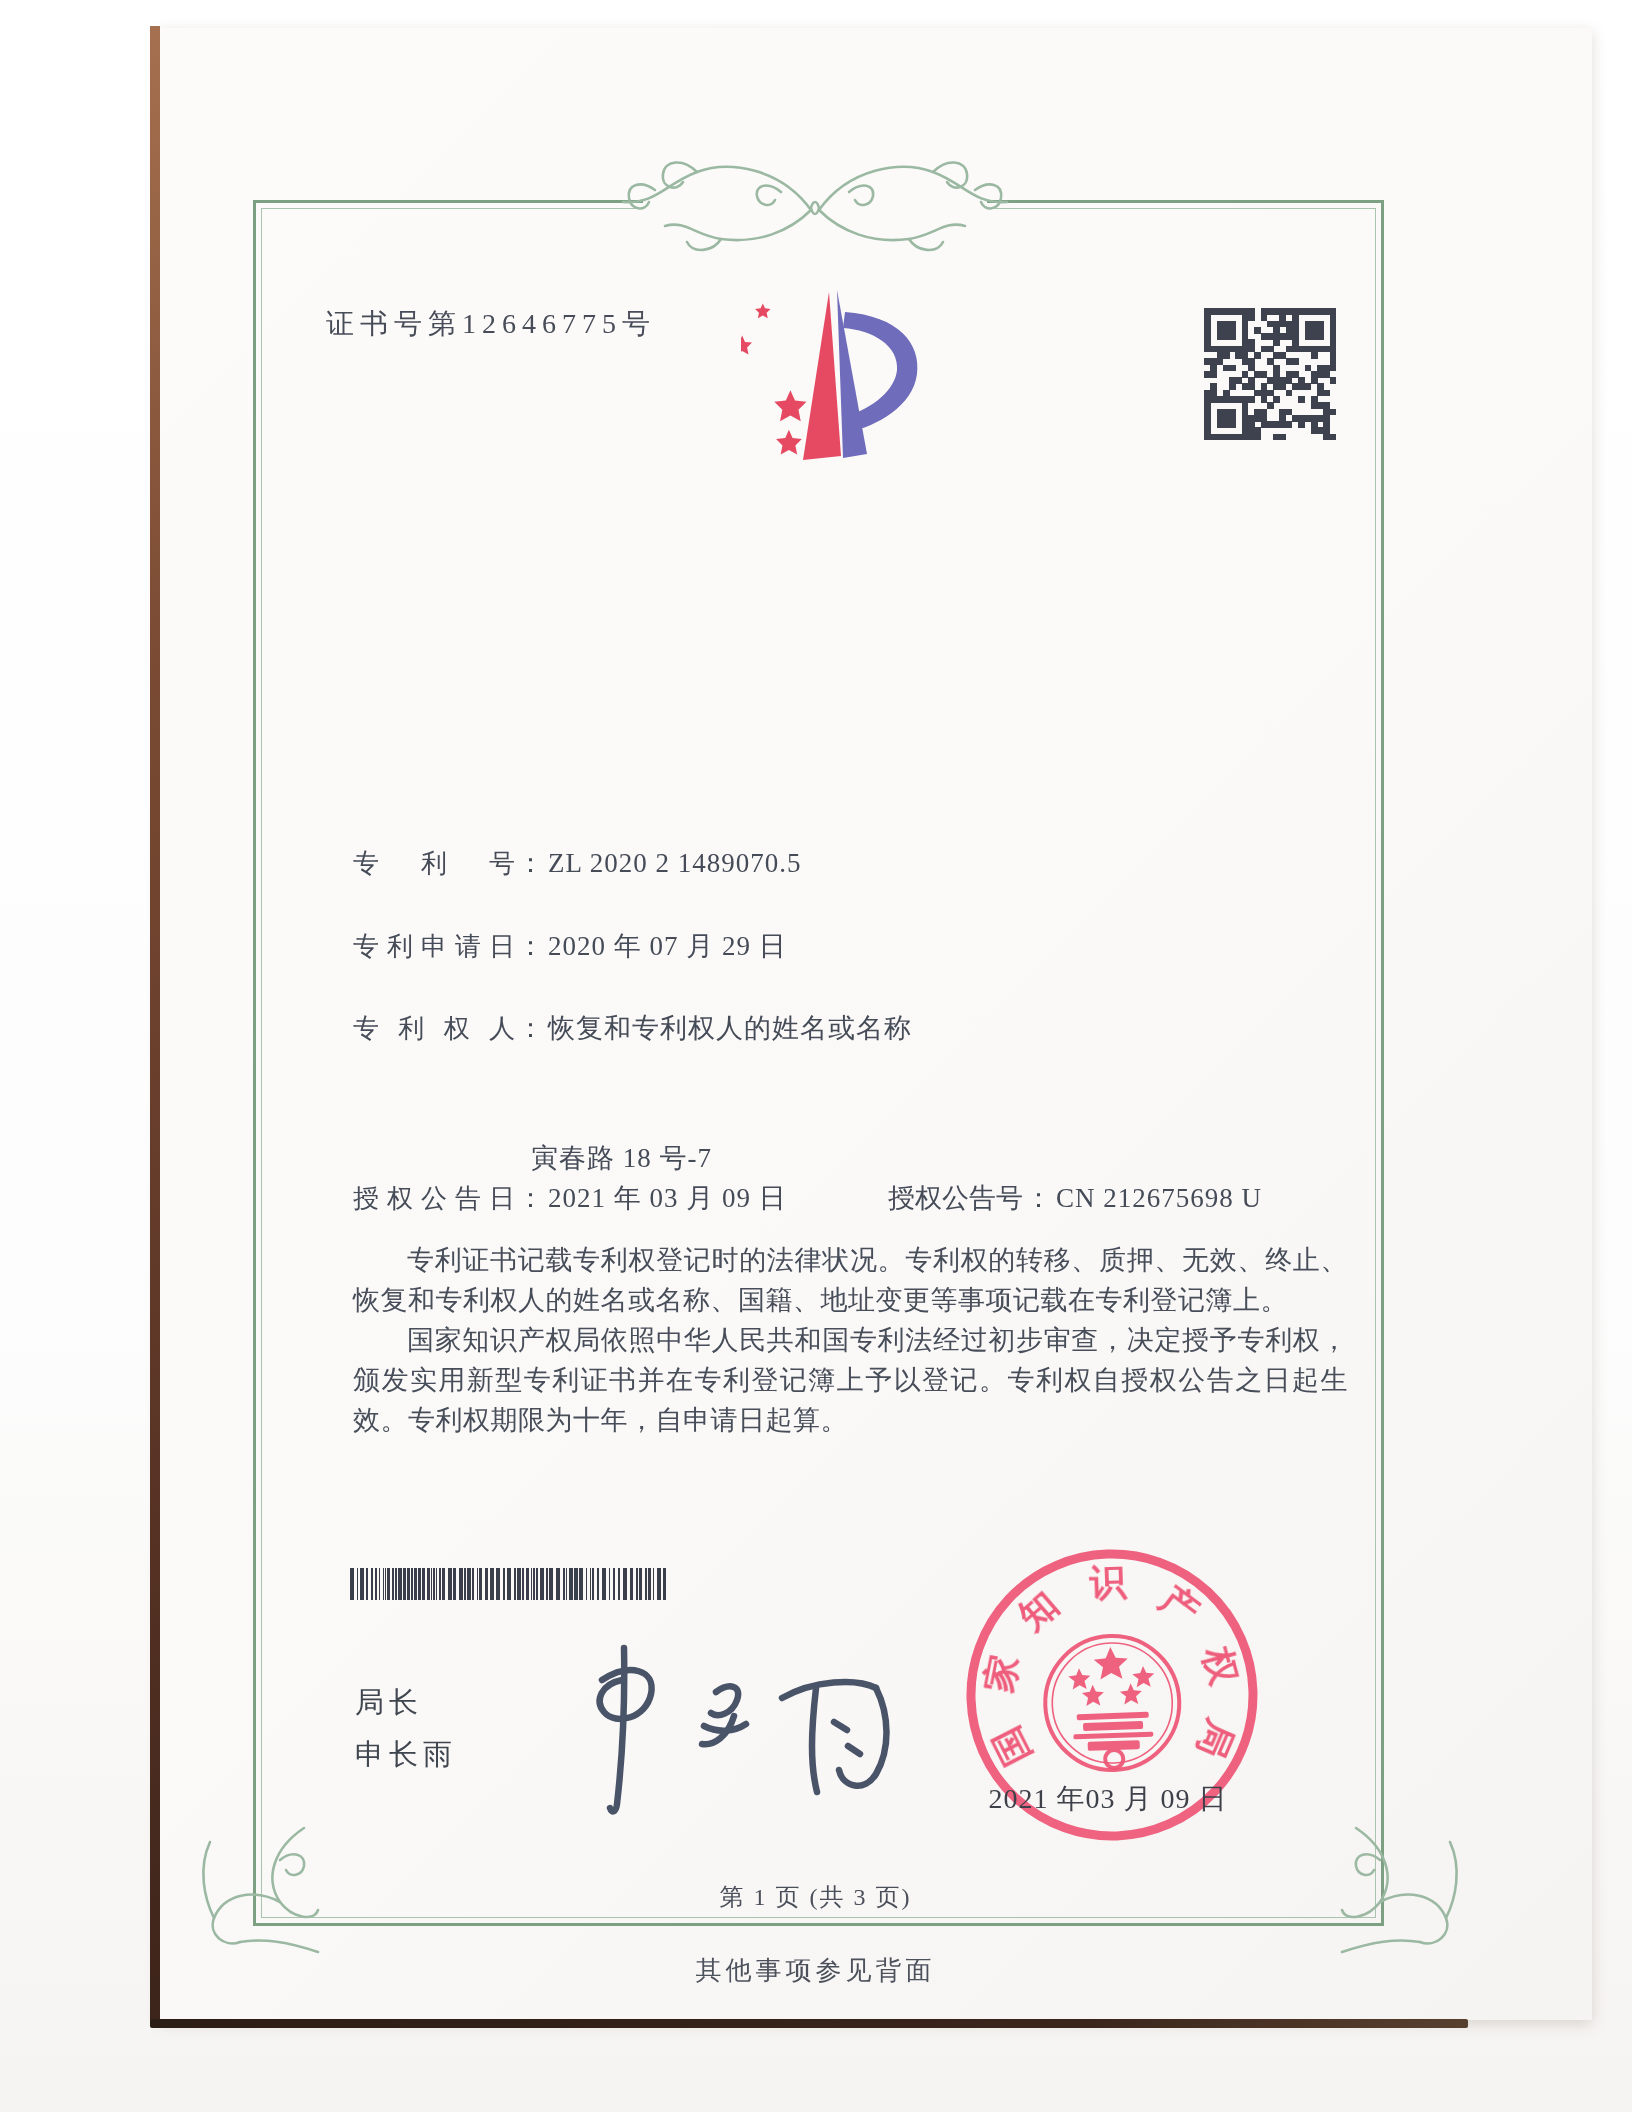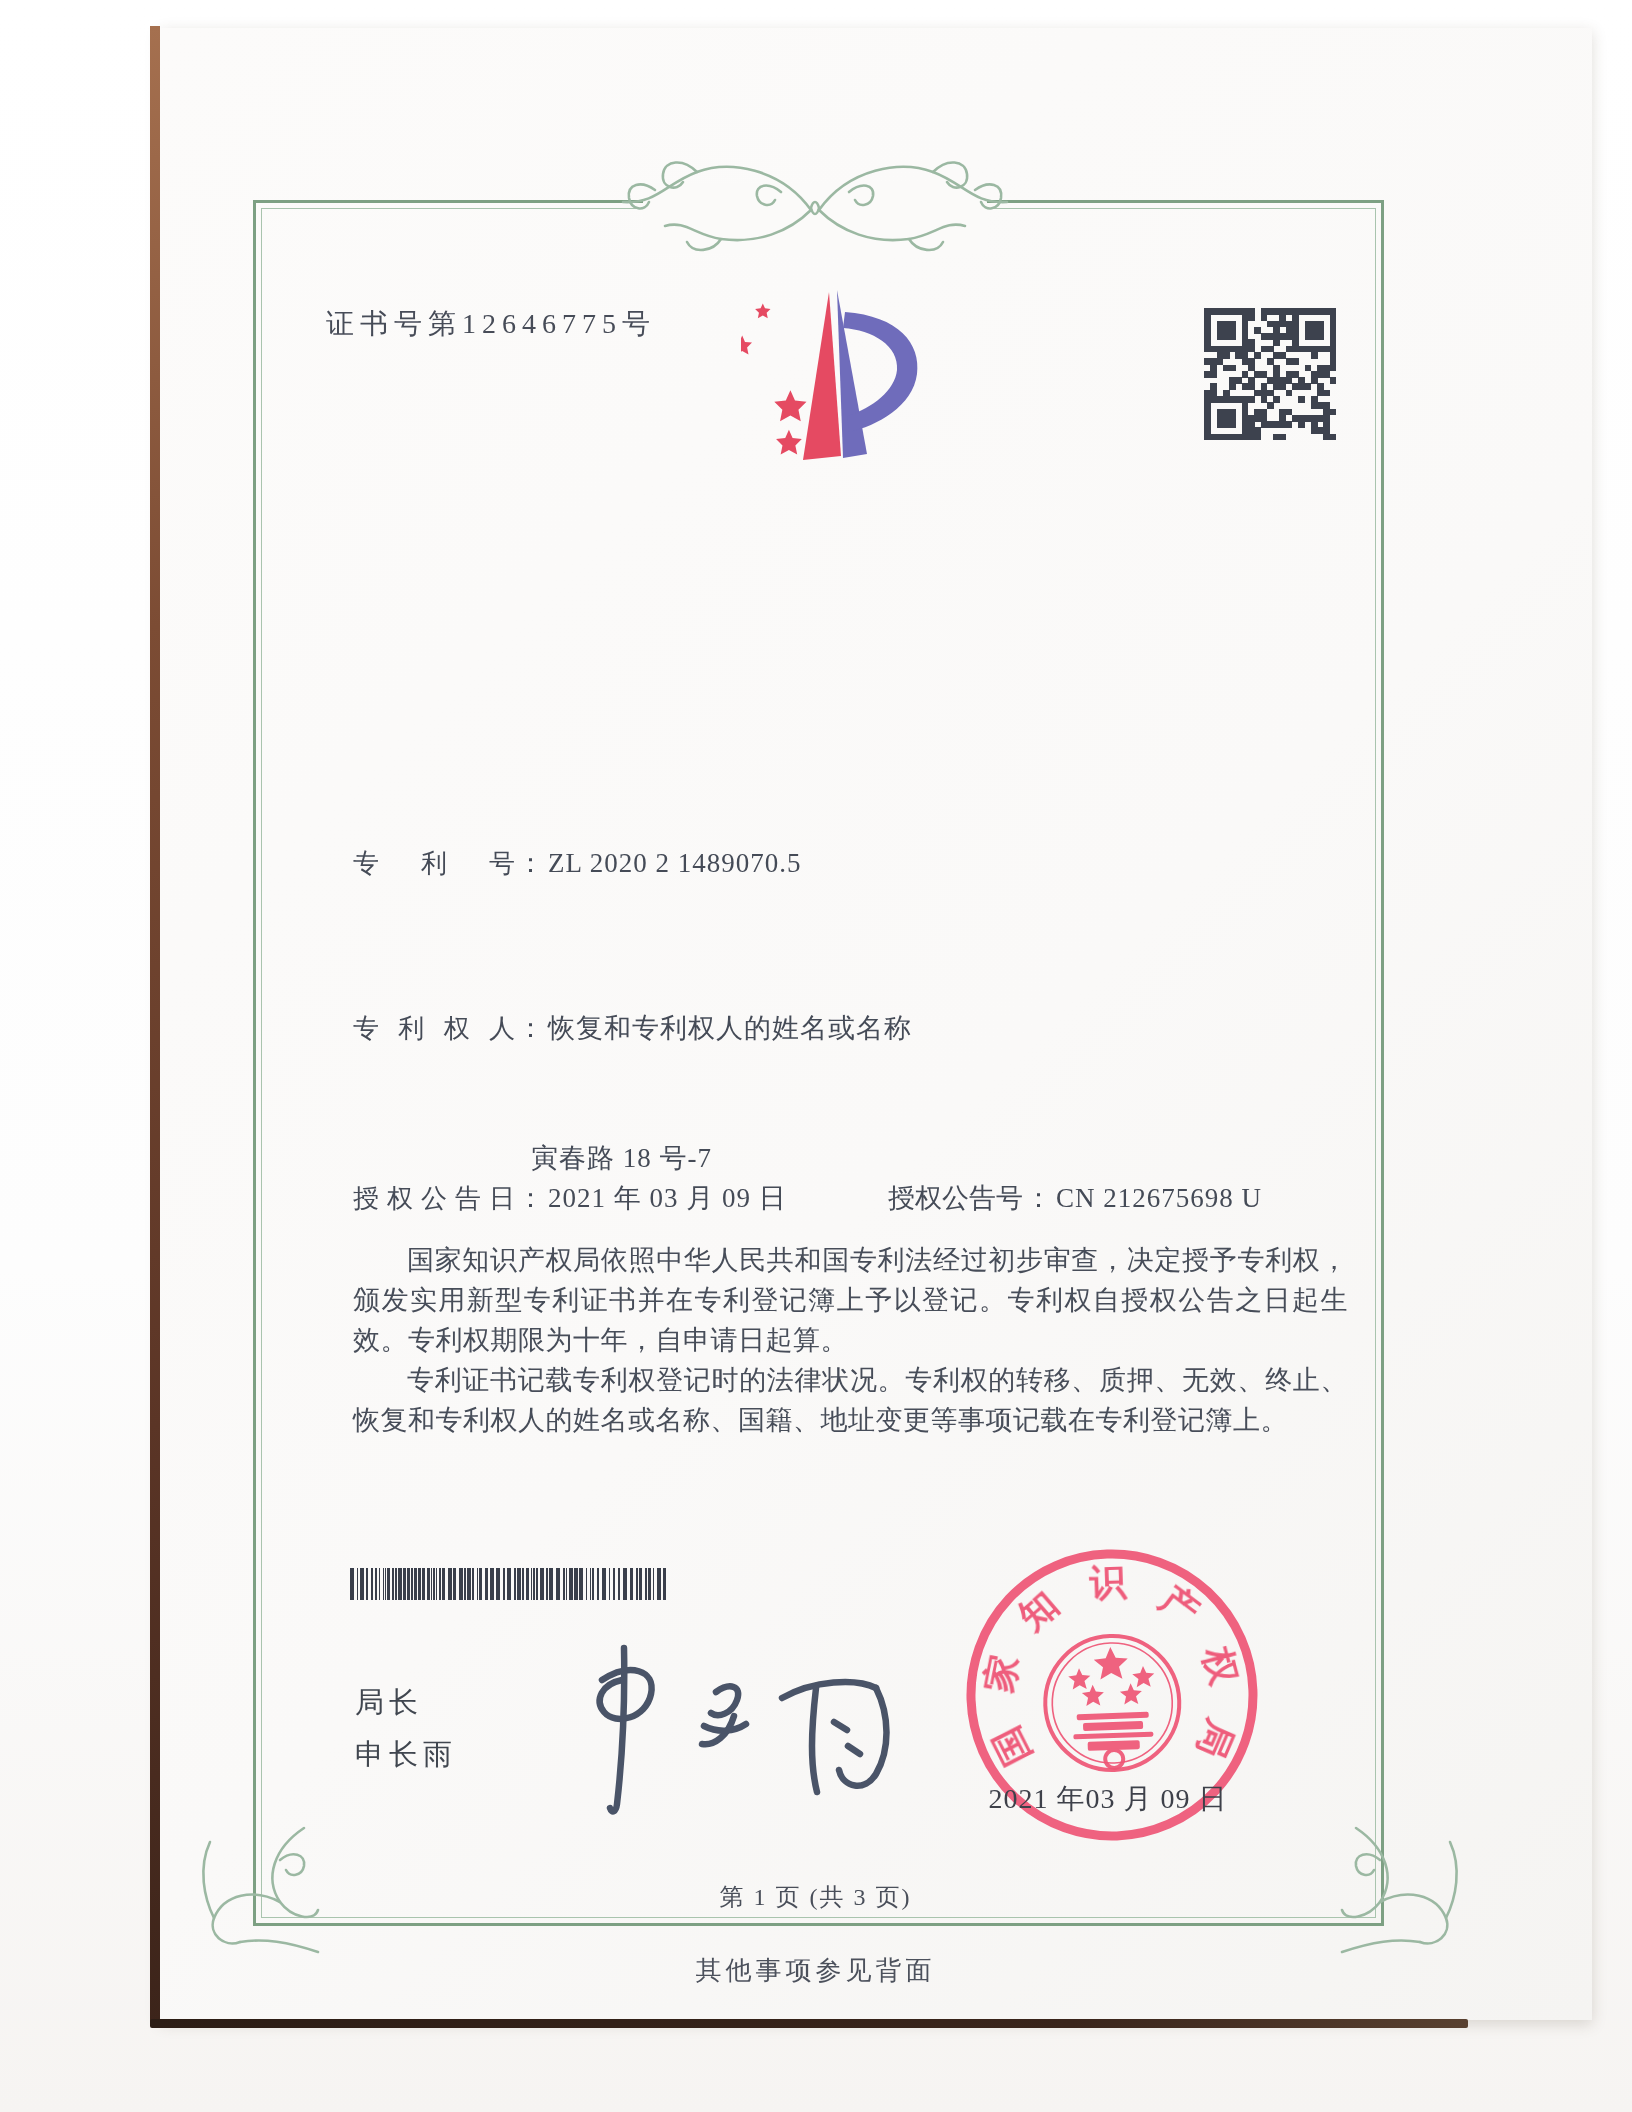--- a/index.html
+++ b/index.html
@@ -397,35 +397,38 @@
         <div class="cell" style="left: 69.1429px; top: 125.714px; width: 6.68571px; height: 6.68571px;"></div>
         <div class="cell" style="left: 75.4286px; top: 125.714px; width: 6.68571px; height: 6.68571px;"></div>
         <div class="cell" style="left: 119.429px; top: 125.714px; width: 6.68571px; height: 6.68571px;"></div>
         <div class="cell" style="left: 125.714px; top: 125.714px; width: 6.68571px; height: 6.68571px;"></div>
       </div>
 
 
     <div class="row" style="top:817px">
       <span class="lbl">专利号</span><span class="colon">：</span><span class="val">ZL 2020 2 1489070.5</span>
     </div>
+    <div class="row" style="top:900px">
+      <span class="lbl">专利申请日</span><span class="colon">：</span><span class="val">2020 年 07 月 29 日</span>
+    </div>
     <div class="row" style="top:982px">
       <span class="lbl">专利权人</span><span class="colon">：</span><span class="val">恢复和专利权人的姓名或名称</span>
     </div>
     <div class="addr2">寅春路 18 号-7</div>
 
     <div class="grant-left">
       <span class="lbl">授权公告日</span><span class="colon">：</span><span class="val">2021 年 03 月 09 日</span>
     </div>
     <div class="grant-right">
       <span>授权公告号</span><span class="colon">：</span><span class="val">CN 212675698 U</span>
     </div>
 
     <div class="body-text">
+      <p>专利证书记载专利权登记时的法律状况。专利权的转移、质押、无效、终止、恢复和专利权人的姓名或名称、国籍、地址变更等事项记载在专利登记簿上。</p>
       <p>国家知识产权局依照中华人民共和国专利法经过初步审查，决定授予专利权，颁发实用新型专利证书并在专利登记簿上予以登记。专利权自授权公告之日起生效。专利权期限为十年，自申请日起算。</p>
-      <p>专利证书记载专利权登记时的法律状况。专利权的转移、质押、无效、终止、恢复和专利权人的姓名或名称、国籍、地址变更等事项记载在专利登记簿上。</p>
     </div>
 
     <div class="barcode" id="barcode">
         <div class="bar" style="left: 0px; width: 4px;"></div>
         <div class="bar" style="left: 7px; width: 1px;"></div>
         <div class="bar" style="left: 10px; width: 4px;"></div>
         <div class="bar" style="left: 16px; width: 2px;"></div>
         <div class="bar" style="left: 21px; width: 2px;"></div>
         <div class="bar" style="left: 25px; width: 2px;"></div>
         <div class="bar" style="left: 29px; width: 1px;"></div>

